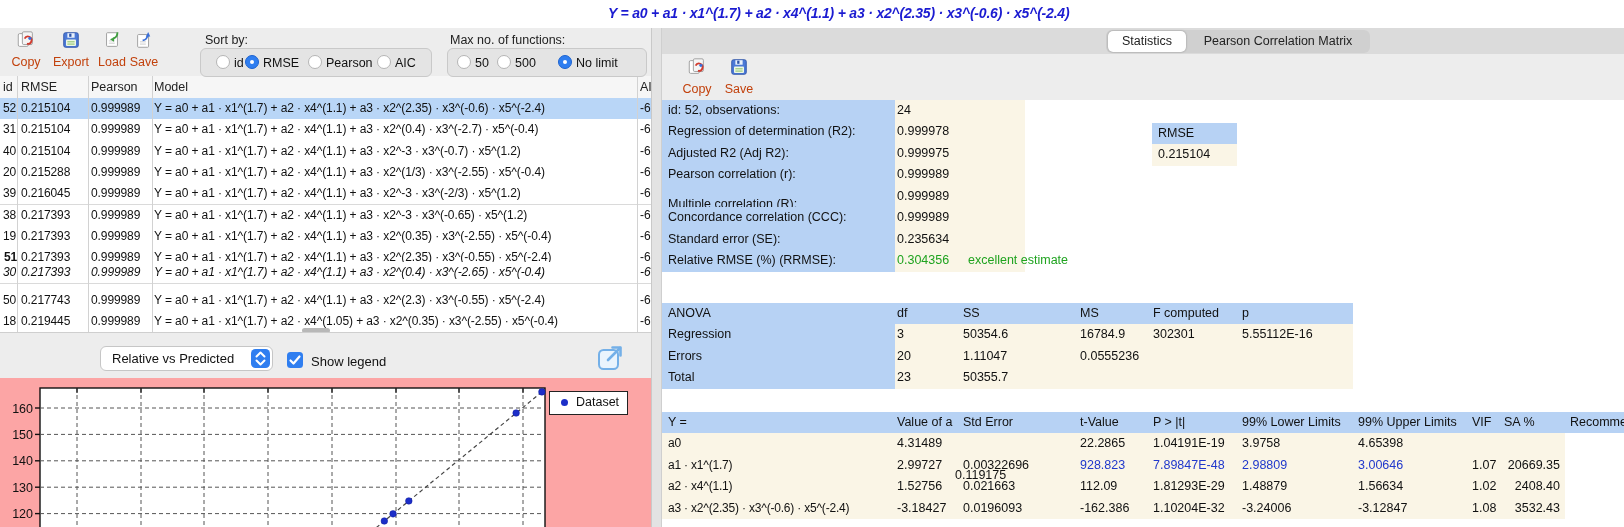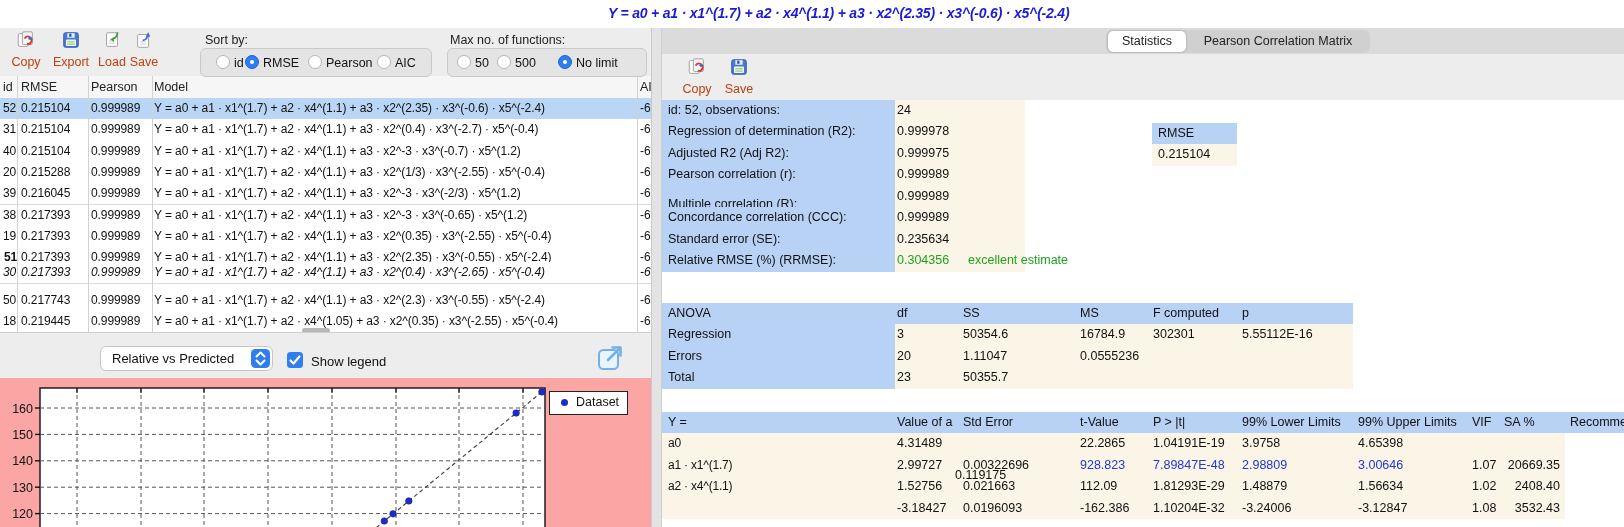--- a/index.html
+++ b/index.html
@@ -355,20 +355,21 @@
     <div class="rtext" style="left: 833px; top: 354.9px; width: 65px; text-align: right;">20669.35</div>
     <div class="rtext" style="left: 6px; top: 376.35px; font-size: 12px; letter-spacing: -0.2px;">a2 · x4^(1.1)</div>
     <div class="rtext" style="left: 235px; top: 376.35px;">1.52756</div>
     <div class="rtext" style="left: 301px; top: 376.35px;">0.021663</div>
     <div class="rtext" style="left: 418px; top: 376.35px;">112.09</div>
     <div class="rtext" style="left: 491px; top: 376.35px;">1.81293E-29</div>
     <div class="rtext" style="left: 580px; top: 376.35px;">1.48879</div>
     <div class="rtext" style="left: 696px; top: 376.35px;">1.56634</div>
     <div class="rtext" style="left: 810px; top: 376.35px;">1.02</div>
     <div class="rtext" style="left: 833px; top: 376.35px; width: 65px; text-align: right;">2408.40</div>
+    <div class="rtext" style="left: 6px; top: 397.8px; font-size: 12px; letter-spacing: -0.2px;">a3 · x2^(2.35) · x3^(-0.6) · x5^(-2.4)</div>
     <div class="rtext" style="left: 235px; top: 397.8px;">-3.18427</div>
     <div class="rtext" style="left: 301px; top: 397.8px;">0.0196093</div>
     <div class="rtext" style="left: 418px; top: 397.8px;">-162.386</div>
     <div class="rtext" style="left: 491px; top: 397.8px;">1.10204E-32</div>
     <div class="rtext" style="left: 580px; top: 397.8px;">-3.24006</div>
     <div class="rtext" style="left: 696px; top: 397.8px;">-3.12847</div>
     <div class="rtext" style="left: 810px; top: 397.8px;">1.08</div>
     <div class="rtext" style="left: 833px; top: 397.8px; width: 65px; text-align: right;">3532.43</div>
   </div>
 

